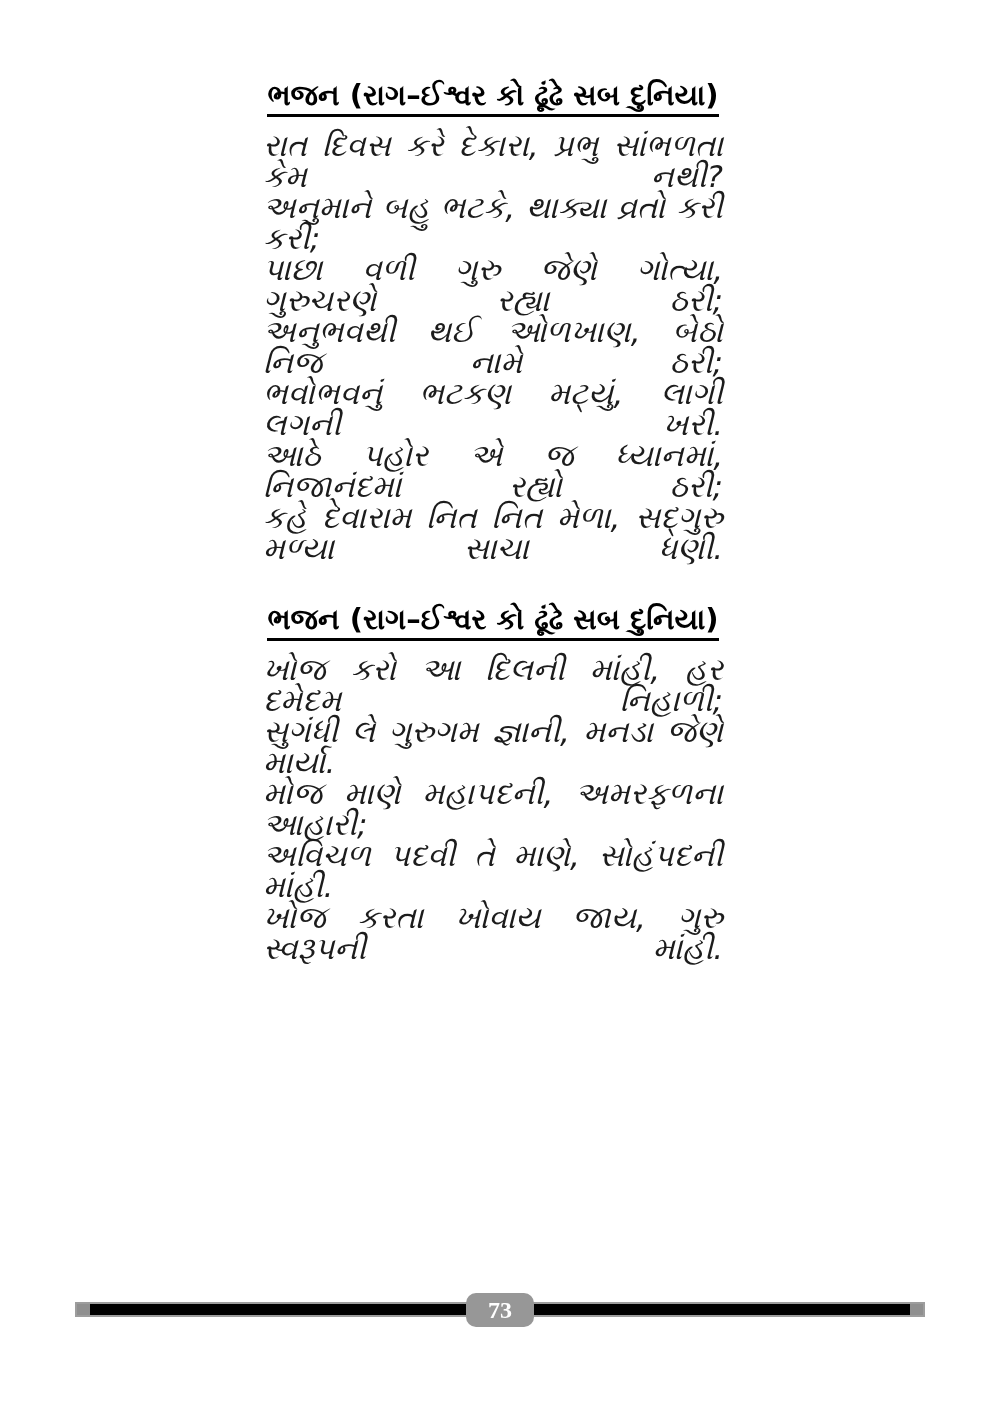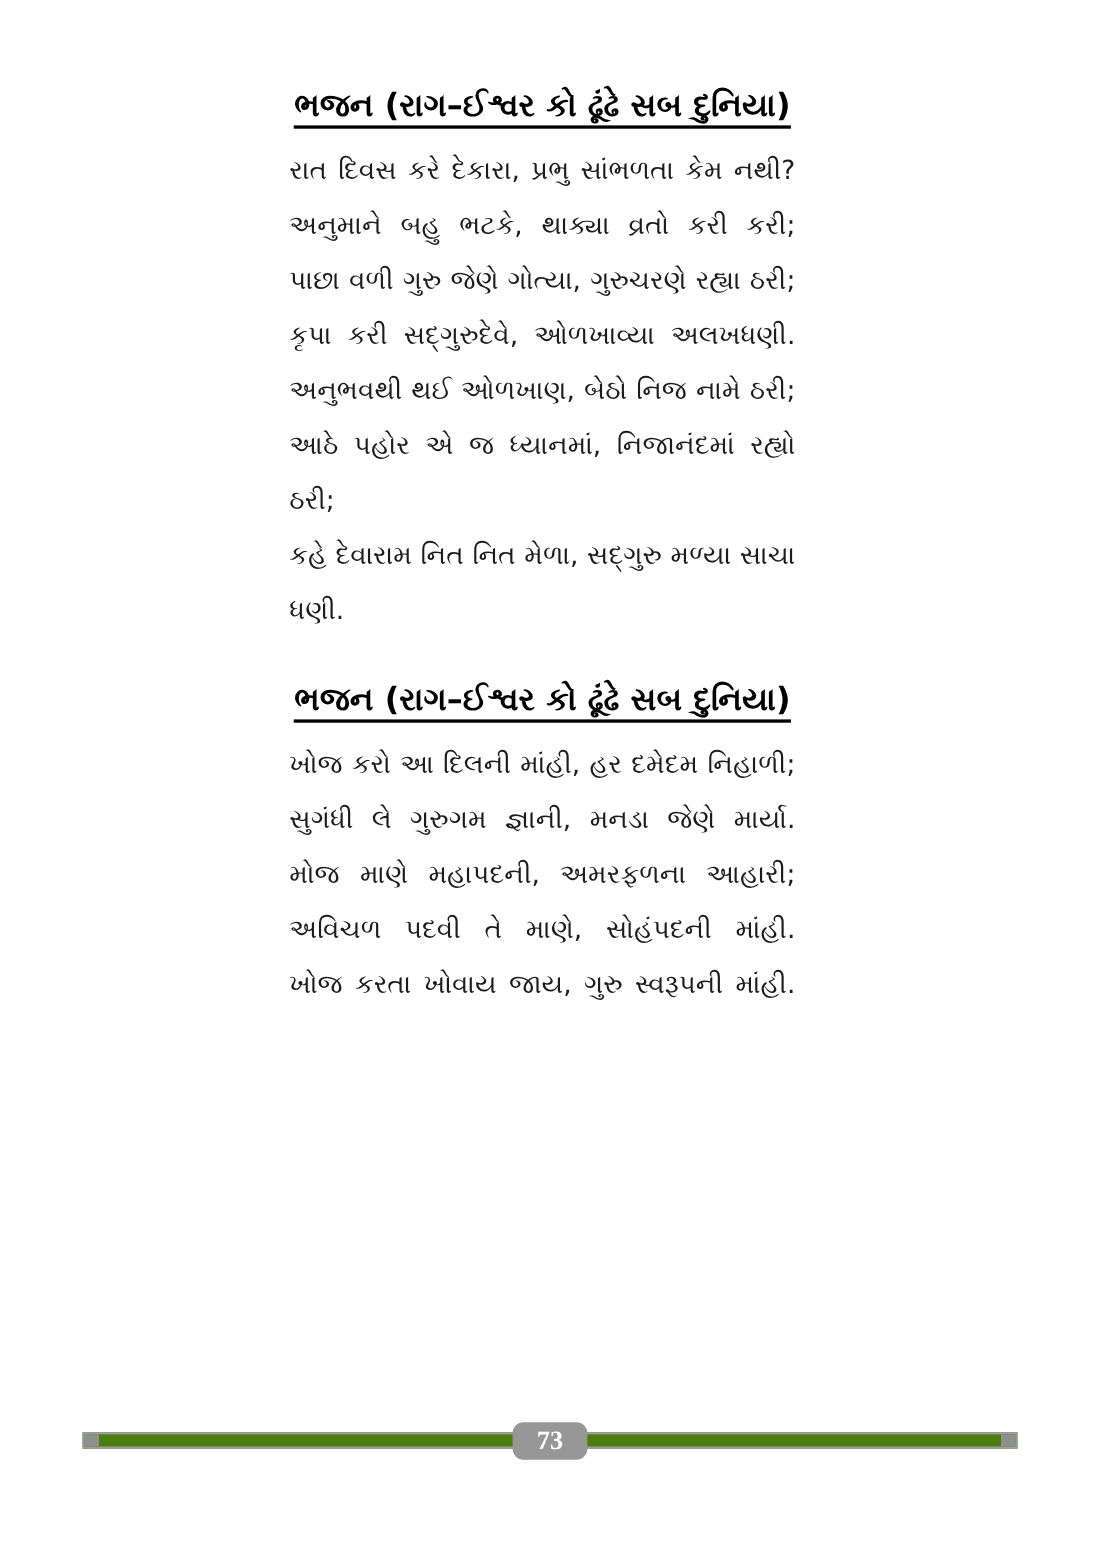--- a/index.html
+++ b/index.html
@@ -34,37 +34,38 @@
     font-size: 29px;
     line-height: 38px;
     font-weight: bold;
     color: #000000;
   }
   .section-title .underline {
     border-bottom: 3px solid #000000;
     padding-bottom: 2px;
   }
   .verse-line {
-    font-size: 24px;
-    line-height: 50px;
+    font-size: 31px;
+    line-height: 31px;
     color: #1c1c1c;
     text-align: justify;
     text-align-last: justify;
     white-space: normal;
+    font-style: italic;
   }
   
   .footer-bar {
     position: absolute;
     left: 75px;
     right: 75px;
     top: 1302px;
     height: 15px;
     box-sizing: border-box;
     border: 2px solid #9d9d9d;
-    background: #4d7c0f;
+    background: #000000;
   }
   .footer-endcap {
     position: absolute;
     top: 0;
     width: 13px;
     height: 100%;
     background: #8f8f8f;
   }
   .footer-endcap.left  { left: 0; }
   .footer-endcap.right { right: 0; }
@@ -93,22 +94,22 @@
   <div class="content">
 
     <section class="bhajan-section first">
       <h2 class="section-title">
         <span class="underline">ભજન (રાગ–ઈશ્વર કો ઢૂંઢે સબ દુનિયા)</span>
       </h2>
       <div class="verse">
           <div class="verse-line">રાત દિવસ કરે દેકારા, પ્રભુ સાંભળતા કેમ નથી?</div>
           <div class="verse-line">અનુમાને બહુ ભટકે, થાક્યા વ્રતો કરી કરી;</div>
           <div class="verse-line">પાછા વળી ગુરુ જેણે ગોત્યા, ગુરુચરણે રહ્યા ઠરી;</div>
-          <div class="verse-line">કૃપા કરી સદ્ગુરુદેવે, ઓળખાવ્યા અલખધણી.</div>
           <div class="verse-line">અનુભવથી થઈ ઓળખાણ, બેઠો નિજ નામે ઠરી;</div>
+          <div class="verse-line">ભવોભવનું ભટકણ મટ્યું, લાગી લગની ખરી.</div>
           <div class="verse-line">આઠે પહોર એ જ ધ્યાનમાં, નિજાનંદમાં રહ્યો ઠરી;</div>
           <div class="verse-line">કહે દેવારામ નિત નિત મેળા, સદ્ગુરુ મળ્યા સાચા ધણી.</div>
         </div>
     </section>
 
     <section class="bhajan-section second">
       <h2 class="section-title">
         <span class="underline">ભજન (રાગ–ઈશ્વર કો ઢૂંઢે સબ દુનિયા)</span>
       </h2>
       <div class="verse">

